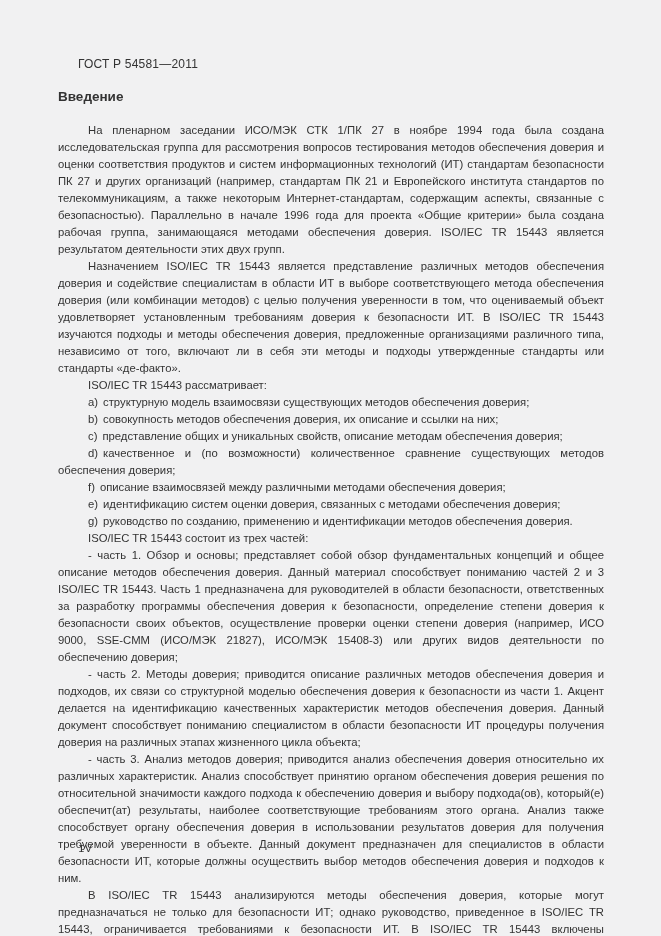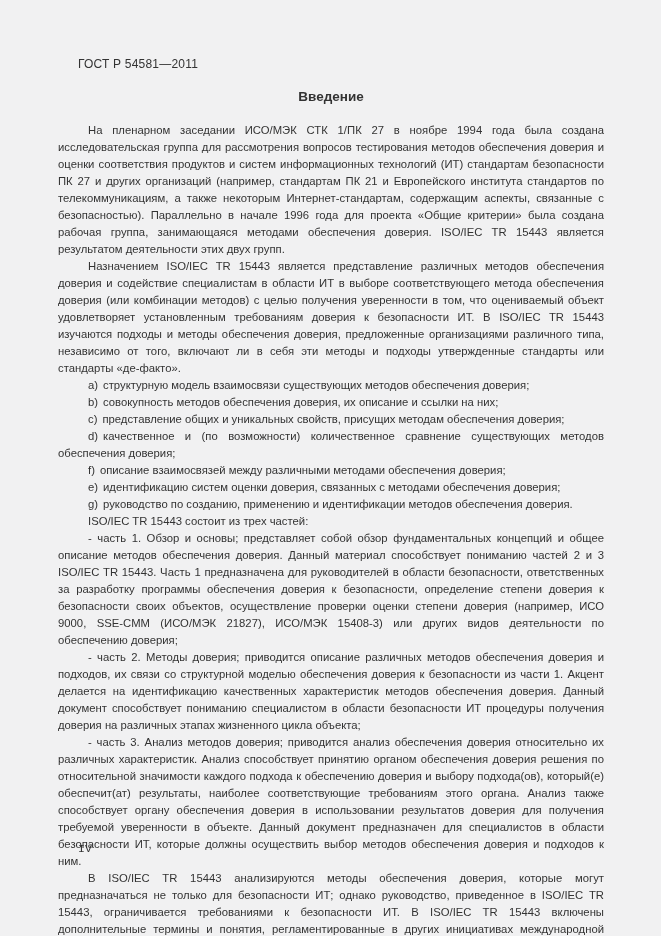--- a/index.html
+++ b/index.html
@@ -21,21 +21,21 @@
     top: 57px;
     font-size: 12px;
     font-weight: normal;
     letter-spacing: 0.2px;
   }
   .doc-title {
     position: absolute;
     left: 58px;
     top: 89px;
     width: 546px;
-    text-align: center;
+    text-align: left;
     font-size: 13.5px;
     font-weight: bold;
   }
   .content {
     position: absolute;
     left: 58px;
     top: 122px;
     width: 546px;
     font-size: 11.3px;
     line-height: 17px;
@@ -59,24 +59,25 @@
 </head>
 <body>
 
 <div class="doc-header">ГОСТ Р 54581—2011</div>
 
 <div class="doc-title">Введение</div>
 
 <div class="content">
   <p>На пленарном заседании ИСО/МЭК СТК 1/ПК 27 в ноябре 1994 года была создана исследовательская группа для рассмотрения вопросов тестирования методов обеспечения доверия и оценки соответствия продуктов и систем информационных технологий (ИТ) стандартам безопасности ПК 27 и других организаций (например, стандартам ПК 21 и Европейского института стандартов по телекоммуникациям, а также некоторым Интернет-стандартам, содержащим аспекты, связанные с безопасностью). Параллельно в начале 1996 года для проекта «Общие критерии» была создана рабочая группа, занимающаяся методами обеспечения доверия. ISO/IEC TR 15443 является результатом деятельности этих двух групп.</p>
   <p>Назначением ISO/IEC TR 15443 является представление различных методов обеспечения доверия и содействие специалистам в области ИТ в выборе соответствующего метода обеспечения доверия (или комбинации методов) с целью получения уверенности в том, что оцениваемый объект удовлетворяет установленным требованиям доверия к безопасности ИТ. В ISO/IEC TR 15443 изучаются подходы и методы обеспечения доверия, предложенные организациями различного типа, независимо от того, включают ли в себя эти методы и подходы утвержденные стандарты или стандарты «де-факто».</p>
+  <p>ISO/IEC TR 15443 рассматривает:</p>
 
   <p><span class="li-label">a)</span><span>структурную модель взаимосвязи существующих методов обеспечения доверия;</span></p>
   <p><span class="li-label">b)</span><span>совокупность методов обеспечения доверия, их описание и ссылки на них;</span></p>
-  <p><span class="li-label">c)</span><span>представление общих и уникальных свойств, присущих методам обеспечения доверия;</span></p>
+  <p><span class="li-label">c)</span><span>представление общих и уникальных свойств, описание методам обеспечения доверия;</span></p>
   <p><span class="li-label">d)</span><span>качественное и (по возможности) количественное сравнение существующих методов обеспечения доверия;</span></p>
   <p><span class="li-label">f)</span><span>описание взаимосвязей между различными методами обеспечения доверия;</span></p>
   <p><span class="li-label">e)</span><span>идентификацию систем оценки доверия, связанных с методами обеспечения доверия;</span></p>
   <p><span class="li-label">g)</span><span>руководство по созданию, применению и идентификации методов обеспечения доверия.</span></p>
 
   <p>ISO/IEC TR 15443 состоит из трех частей:</p>
   <p>- часть 1. Обзор и основы; представляет собой обзор фундаментальных концепций и общее описание методов обеспечения доверия. Данный материал способствует пониманию частей 2 и 3 ISO/IEC TR 15443. Часть 1 предназначена для руководителей в области безопасности, ответственных за разработку программы обеспечения доверия к безопасности, определение степени доверия к безопасности своих объектов, осуществление проверки оценки степени доверия (например, ИСО 9000, SSE-CMM (ИСО/МЭК 21827), ИСО/МЭК 15408-3) или других видов деятельности по обеспечению доверия;</p>
   <p>- часть 2. Методы доверия; приводится описание различных методов обеспечения доверия и подходов, их связи со структурной моделью обеспечения доверия к безопасности из части 1. Акцент делается на идентификацию качественных характеристик методов обеспечения доверия. Данный документ способствует пониманию специалистом в области безопасности ИТ процедуры получения доверия на различных этапах жизненного цикла объекта;</p>
   <p>- часть 3. Анализ методов доверия; приводится анализ обеспечения доверия относительно их различных характеристик. Анализ способствует принятию органом обеспечения доверия решения по относительной значимости каждого подхода к обеспечению доверия и выбору подхода(ов), который(е) обеспечит(ат) результаты, наиболее соответствующие требованиям этого органа. Анализ также способствует органу обеспечения доверия в использовании результатов доверия для получения требуемой уверенности в объекте. Данный документ предназначен для специалистов в области безопасности ИТ, которые должны осуществить выбор методов обеспечения доверия и подходов к ним.</p>
 

